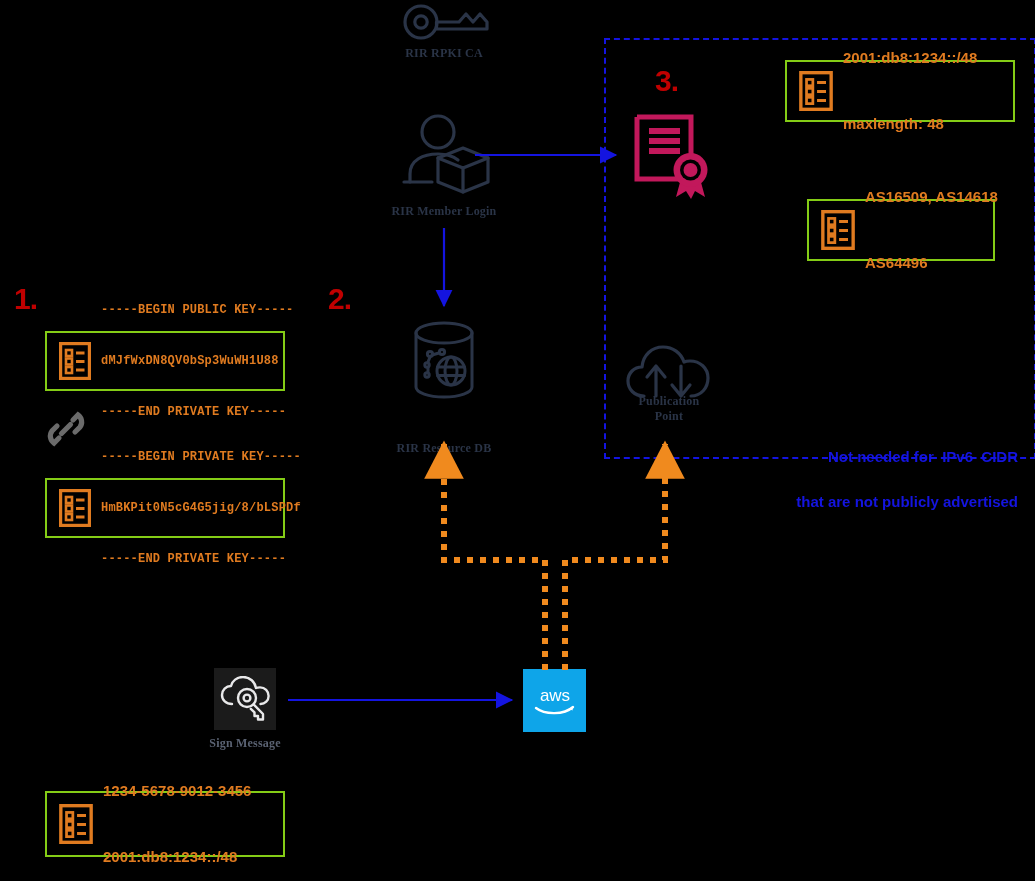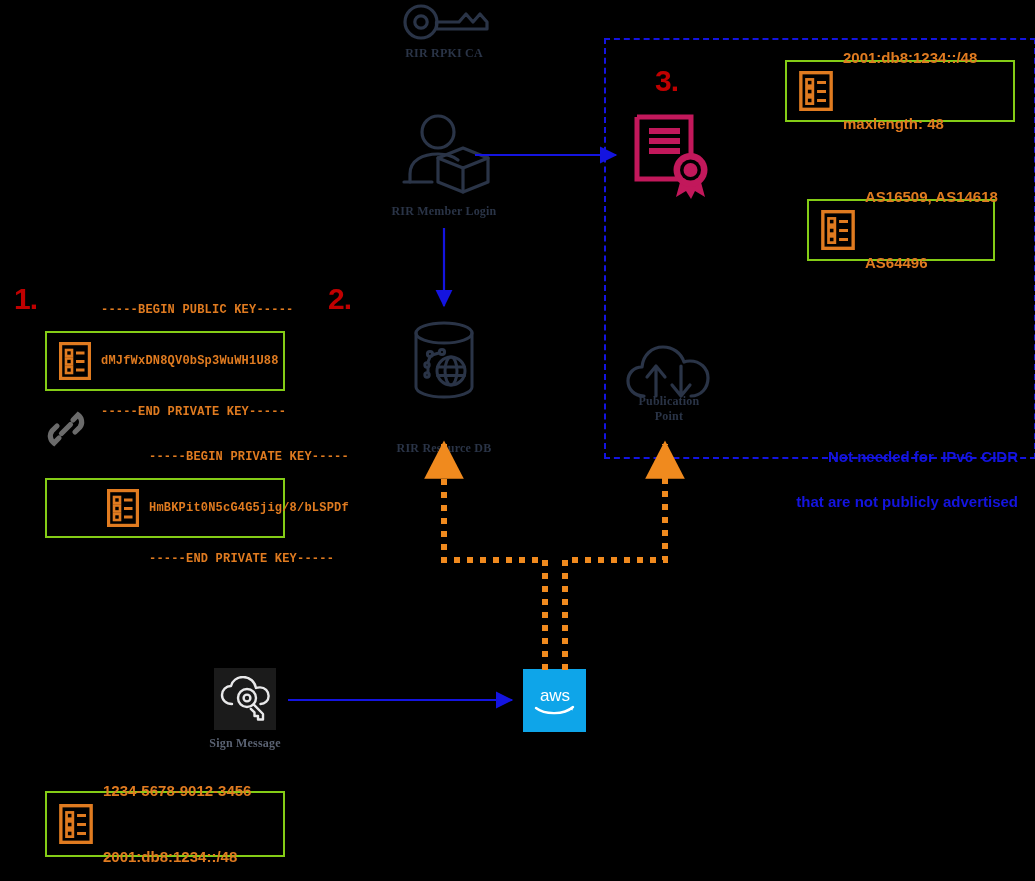--- a/index.html
+++ b/index.html
@@ -228,21 +228,21 @@
   <div class="abs" style="left:42px; top:405px; width:48px; height:48px;">
     <svg width="48" height="48" viewBox="0 0 48 48">
       <g fill="none" stroke="#6b6b6b" stroke-width="5.2" stroke-linecap="round">
         <path d="M19.5 28.5 L28.5 19.5"></path>
         <path d="M17 33 L12 38 A8.5 8.5 0 0 1 10 26 L15 21"></path>
         <path d="M31 15 L36 10 A8.5 8.5 0 0 1 38 22 L33 27"></path>
       </g>
     </svg>
   </div>
 
-  <div class="abs obox" style="left:45px; top:478px; width:240px; height:60px;padding-left:48px;">
+  <div class="abs obox" style="left:45px; top:478px; width:240px; height:60px;">
     <svg class="listicon" width="32" height="38" viewBox="0 0 32 38">
       <rect x="1.6" y="1.6" width="28.8" height="34.8" fill="none" stroke="#e07b20" stroke-width="3.2"></rect>
       <rect x="7" y="8" width="6" height="6" fill="none" stroke="#e07b20" stroke-width="2.6"></rect>
       <rect x="7" y="16.5" width="6" height="6" fill="none" stroke="#e07b20" stroke-width="2.6"></rect>
       <rect x="7" y="25" width="6" height="6" fill="none" stroke="#e07b20" stroke-width="2.6"></rect>
       <path d="M17 11 L25.5 11 M17 19.5 L25.5 19.5 M17 28 L25.5 28" stroke="#e07b20" stroke-width="2.8" stroke-linecap="butt"></path>
     </svg>
     <div class="otext mono-text">
       <div>-----BEGIN PRIVATE KEY-----</div>
       <div>HmBKPit0N5cG4G5jig/8/bLSPDf</div>

